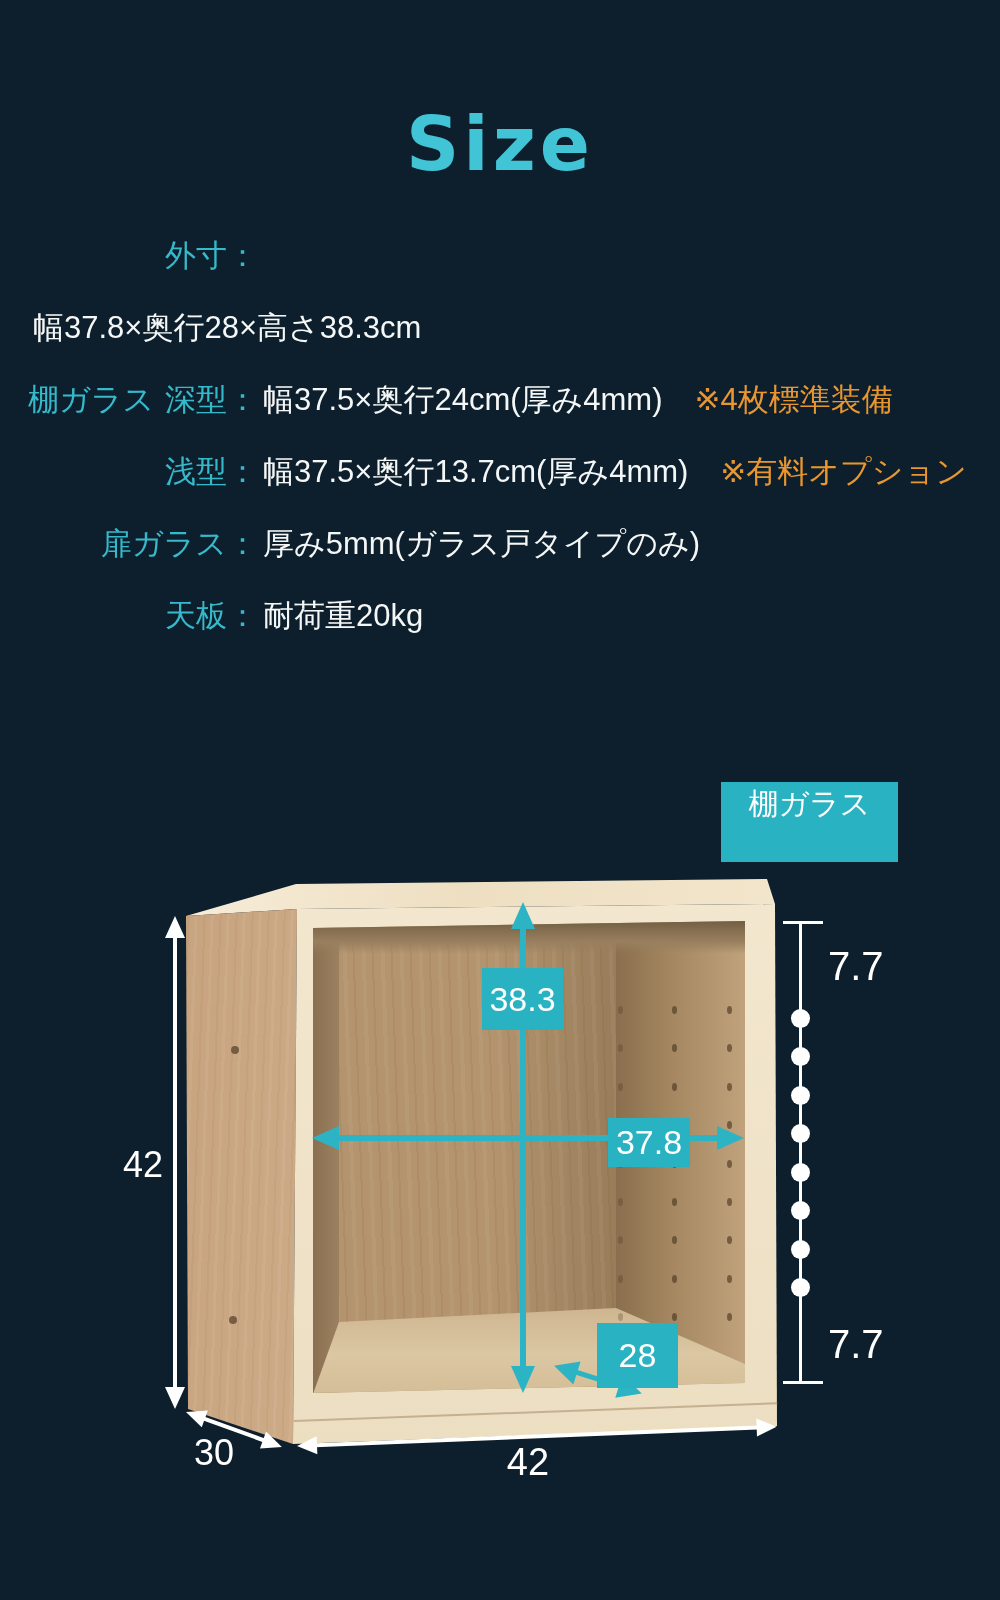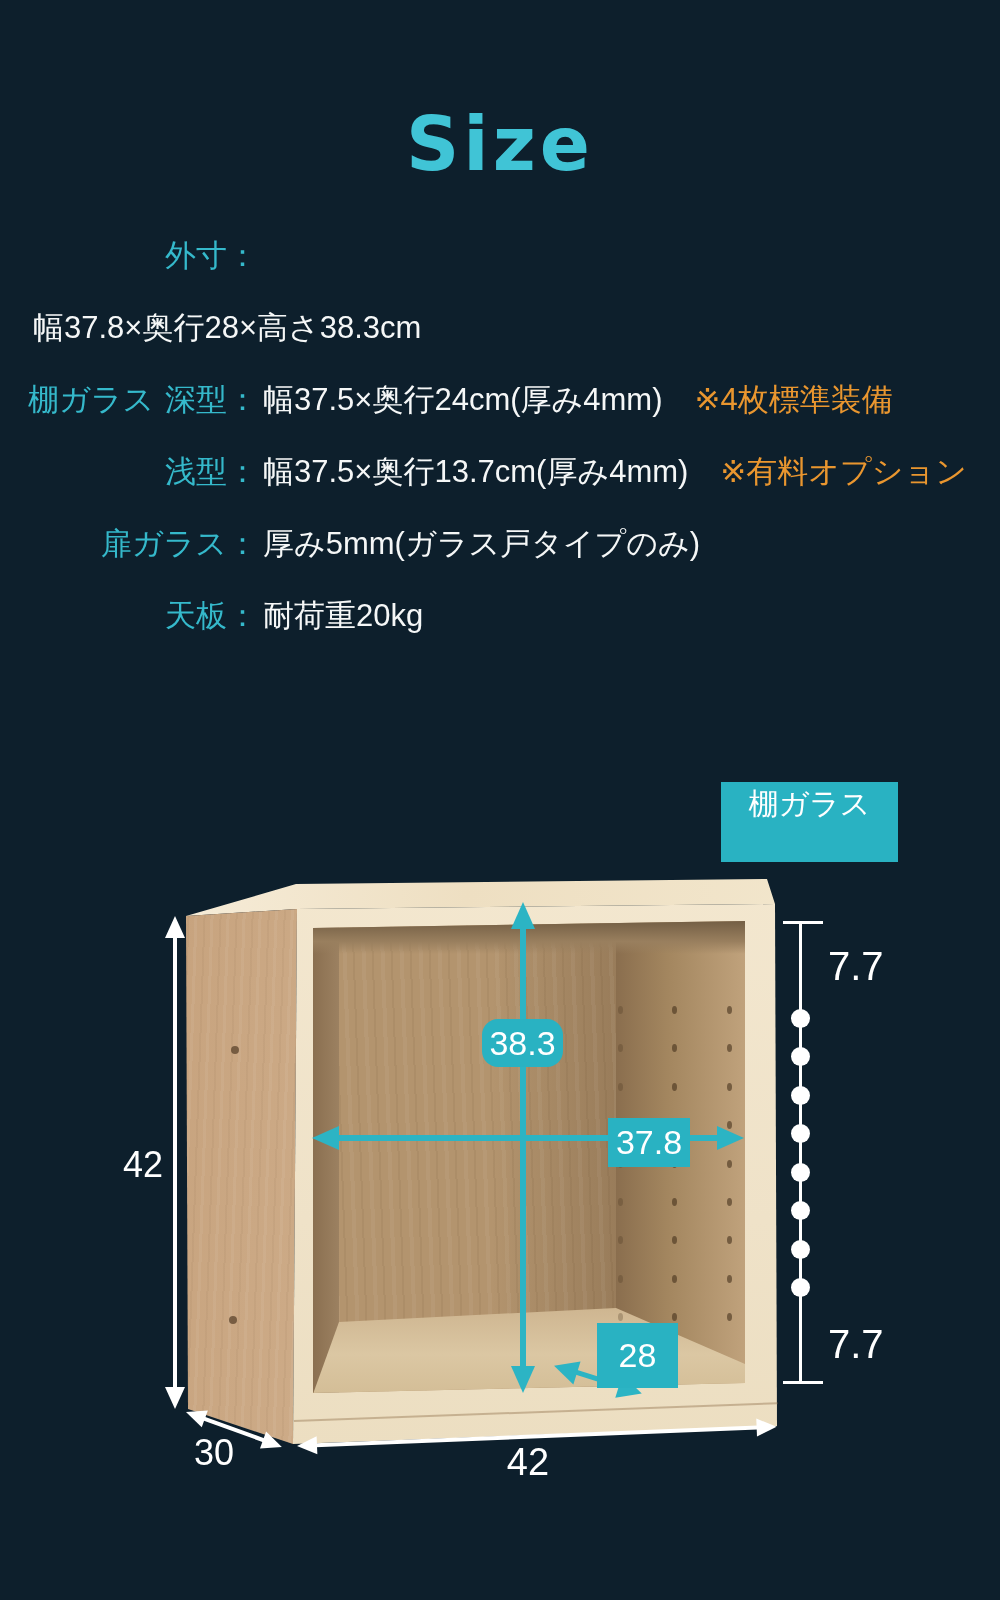--- a/index.html
+++ b/index.html
@@ -192,21 +192,21 @@
         <div class="pin-dot" style="left: 414px; top: 395.2px;"></div>
       </div>
     <div class="front-seam"></div>
   </div>
 
   <div>
     <div class="t-line" style="left:520px;top:914px;width:6px;height:468px;"></div>
     <div class="head t-up" style="left:511px;top:902px;"></div>
     <div class="head t-down" style="left:511px;top:1366px;"></div>
   </div>
-  <div class="dim-box" style="left:482px;top:1019px;width:81px;height:48px;border-radius:16px;">38.3</div>
+  <div class="dim-box" style="left:482px;top:968px;width:81px;height:62px;">38.3</div>
 
   <div>
     <div class="t-line" style="left:322px;top:1135px;width:412px;height:6px;"></div>
     <div class="head t-left" style="left:312px;top:1126px;"></div>
     <div class="head t-right" style="left:717px;top:1126px;"></div>
   </div>
   <div class="dim-box" style="left:608px;top:1118px;width:82px;height:49px;">37.8</div>
 
   <div style="position:absolute;left:558px;top:1364px;width:84px;height:5px;transform:rotate(17.5deg);transform-origin:left center;">
     <div class="t-line" style="left:8px;top:0;width:68px;height:5px;"></div>

